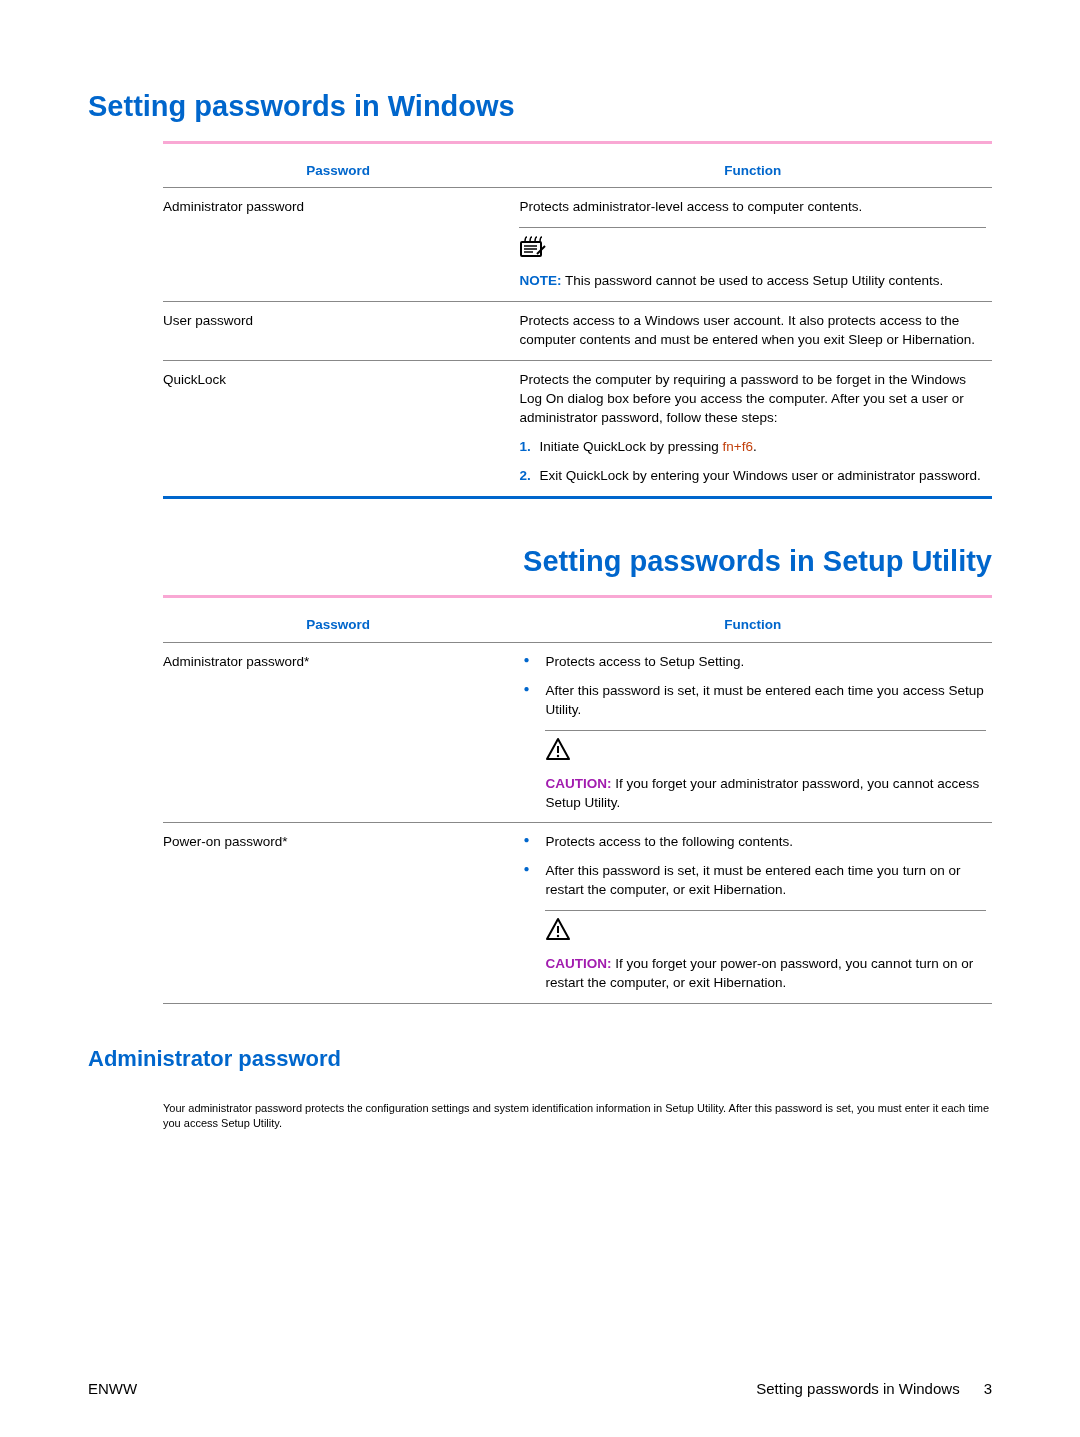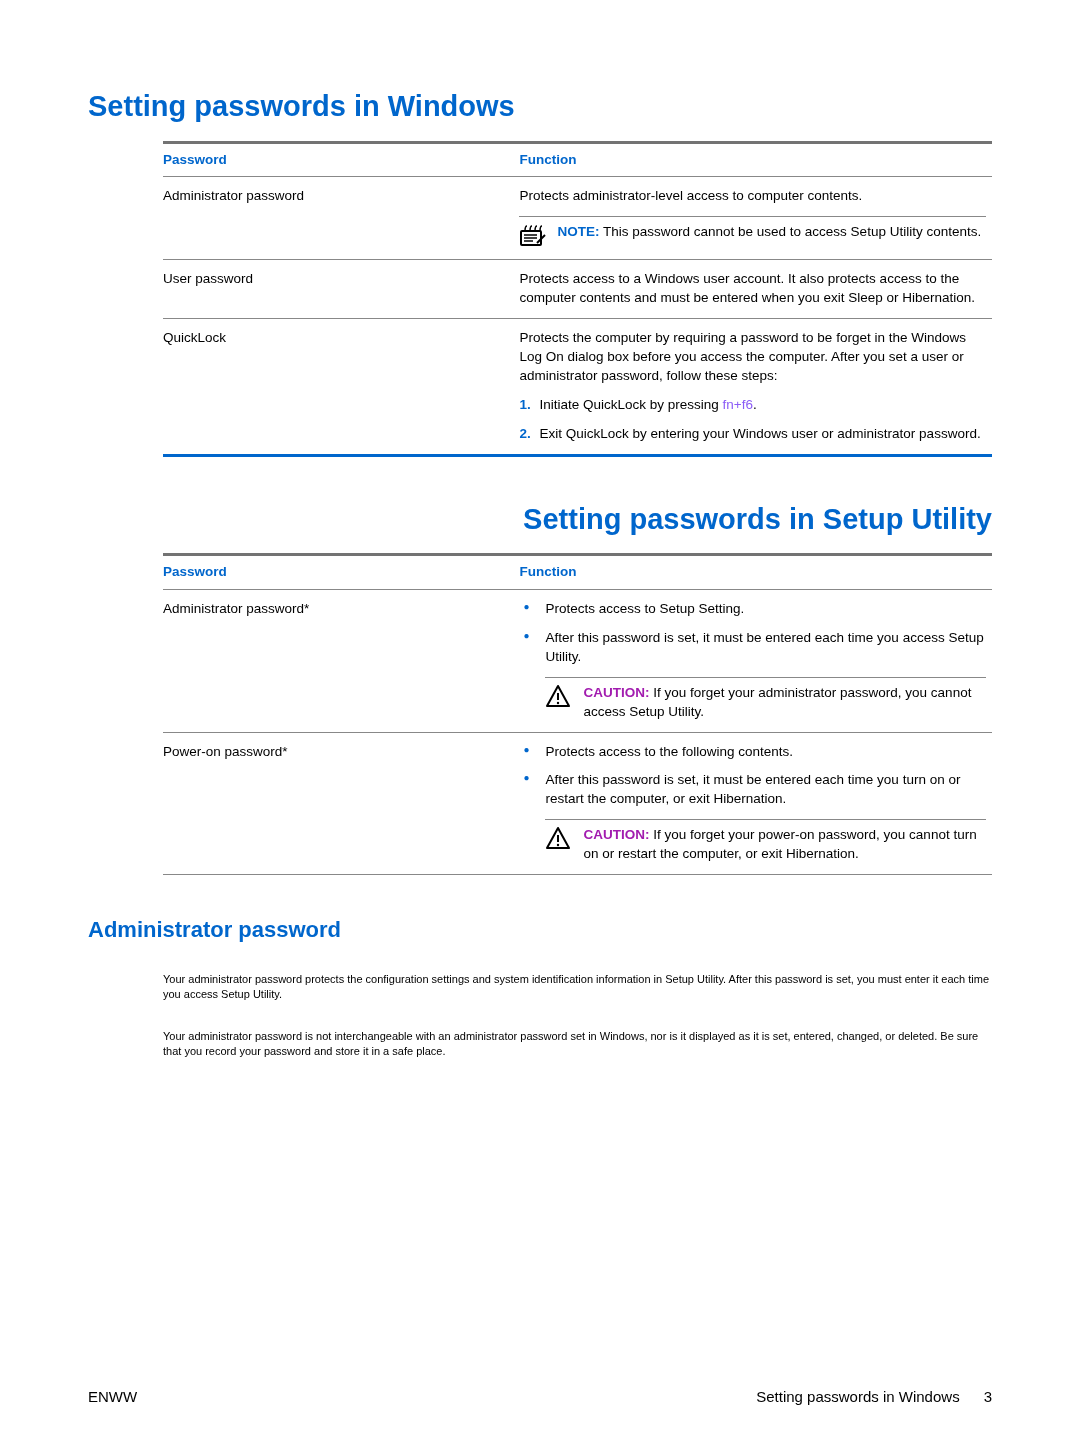--- a/index.html
+++ b/index.html
@@ -31,62 +31,62 @@
       margin: 40px 0 10px 0;
     }
     .h1-section2 { margin-top: 42px; text-align: right; }
     .tbl-wrap { margin-left: 75px; }
     table {
       width: 100%;
       border-collapse: collapse;
       font-size: 13.5px;
     }
     table thead tr th {
-      text-align: left;
+      text-align: center;
       color: #0066cc;
       font-weight: bold;
-      padding: 7px 6px 7px 0;
-      border-top: 3px solid #737373;
+      padding: 18px 6px 7px 0;
+      border-top: 3px solid #f9a8d4;
       border-bottom: 1px solid #888;
     }
     table tbody td {
       padding: 10px 6px 10px 0;
       vertical-align: top;
       border-bottom: 1px solid #888;
     }
     table tbody tr:last-child td.live { border-bottom: 3px solid #0066cc; }
     table tbody tr.footnote td { border-bottom: 3px solid #0066cc; border-top:none; padding-top:6px; padding-bottom:6px;}
     .col1 { width: 43%; }
     .note-box {
       border-top: 1px solid #888;
       border-bottom: 1px solid #888;
       margin-top: 10px;
       padding: 6px 0 6px 0;
       display: flex;
       align-items: flex-start;
       gap: 10px;
     }
-    .note-box.no-bb { border-bottom: none; padding-bottom:0;}
+    .note-box.no-bb { border-bottom: none; padding-bottom:0;flex-direction:column;}
     .icon-cell { flex: 0 0 28px; }
     .note-label { font-weight: bold; color: #0066cc; }
     .caution-label { font-weight: bold; color: #a21caf; }
-    .key-combo { color: #8b5cf6; }
+    .key-combo { color: #c2410c; }
     .num { color: #0066cc; font-weight: bold; display:inline-block; width:20px;}
     .ol-block { margin-top:10px; }
     .ol-item { display:flex; margin-bottom:10px;}
     .ol-item:last-child { margin-bottom:0;}
     .ol-item .txt { flex:1;}
     ul.blue { list-style:none; padding:0; margin:0;}
     ul.blue li { position:relative; padding-left:26px; margin-bottom:10px;}
     ul.blue li:last-child { margin-bottom:0;}
     ul.blue li::before { content:"●"; color:#0066cc; position:absolute; left:4px; top:0; font-size:10px;}
     .body-para { margin-left:75px; margin-top:26px; margin-bottom:14px; font-size:11px;}
     .footer {
       position: absolute;
-      bottom: 30px;
+      bottom: 38px;
       left: 88px;
       right: 88px;
       display: flex;
       justify-content: space-between;
       font-size: 15px;
     }
     .footer .right { display:flex; gap:24px; align-items:baseline;}
     svg { display:block; }
   </style>
 </head>
@@ -206,21 +206,20 @@
               </div>
             </div>
           </td>
         </tr>
       </tbody>
     </table>
   </div>
 
   <h2>Administrator password</h2>
   <p class="body-para">Your administrator password protects the configuration settings and system identification information in Setup Utility. After this password is set, you must enter it each time you access Setup Utility.</p>
-  <p class="body-para">Your administrator password is not interchangeable with an administrator password set in Windows, nor is it displayed as it is set, entered, changed, or deleted. Be sure that you record your password and store it in a safe place.</p>
 
   <div class="footer">
     <div>ENWW</div>
     <div class="right">
       <span>Setting passwords in Windows</span>
       <span>3</span>
     </div>
   </div>
 
 </div>

